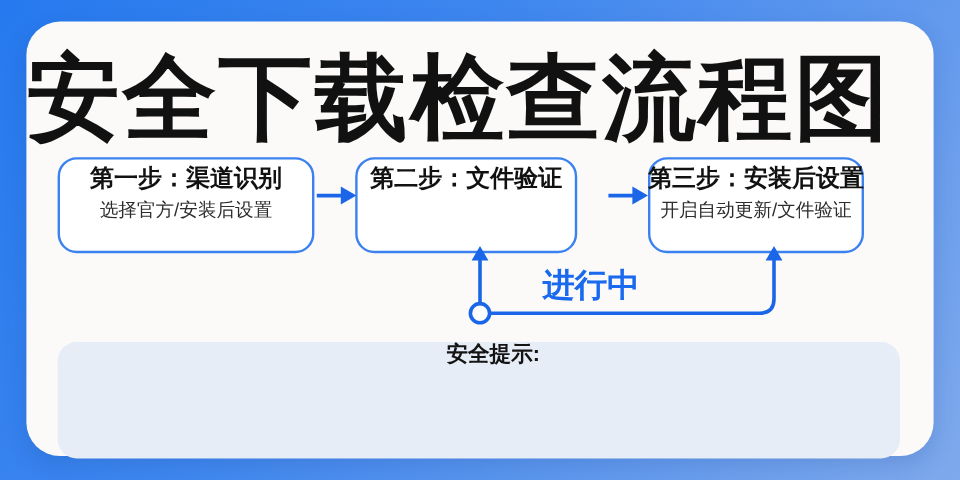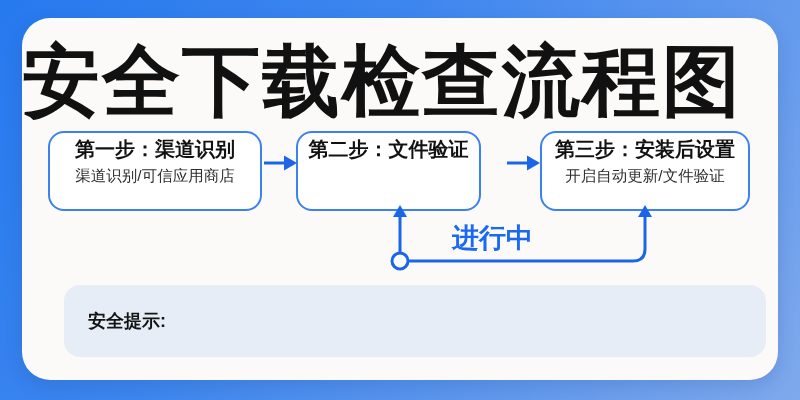--- a/index.html
+++ b/index.html
@@ -30,55 +30,55 @@
     color:var(--title-text);letter-spacing:2px;white-space:nowrap;
   }
   .step-box{
     position:absolute;top:113px;height:80px;
     background:#ffffff;border:2.5px solid var(--box-border);border-radius:16px;
     display:flex;flex-direction:column;align-items:center;
     gap:5px;padding:4px 8px;
   }
   .step-1{left:26px;width:214px;}
   .step-2{left:274px;width:185px;}
-  .step-3{left:518px;width:210px;}
+  .step-3{left:518px;width:180px;}
   .step-title{
     font-size:20px;font-weight:bold;color:#111111;white-space:nowrap;line-height:24px;
   }
   .step-subtitle{
     font-size:15.5px;color:#2d2d2d;white-space:nowrap;line-height:19px;
   }
   .connectors{
     position:absolute;left:0;top:0;width:756px;height:362px;
     pointer-events:none;
   }
   .status-label{
     position:absolute;left:430px;top:202px;width:140px;
     text-align:left;
     font-size:27px;font-weight:bold;color:var(--accent);white-space:nowrap;
   }
   .note-box{
-    position:absolute;left:42px;top:267px;width:702px;height:72px;
+    position:absolute;left:26px;top:267px;width:702px;height:97px;
     background:var(--note-bg);border-radius:16px;
-    display:flex;flex-direction:column;justify-content:center;
+    display:flex;flex-direction:row;justify-content:center;
     padding-left:24px;gap:4px;
   }
   .note-title{font-size:18px;font-weight:bold;color:#141414;line-height:21px;}
   .note-body{font-size:18px;color:var(--note-body-text);line-height:22px;}
 </style>
 </head>
 <body>
 
 <div class="card">
 
   <h1 class="page-title">安全下载检查流程图</h1>
 
   <div class="step-box step-1">
     <div class="step-title">第一步：渠道识别</div>
-    <div class="step-subtitle">渠道识别/可信应用商店</div>
+    <div class="step-subtitle">选择官方/安装后设置</div>
   </div>
 
   <div class="step-box step-2">
     <div class="step-title">第二步：文件验证</div>
   </div>
 
   <div class="step-box step-3">
     <div class="step-title">第三步：安装后设置</div>
     <div class="step-subtitle">开启自动更新/文件验证</div>
   </div>

